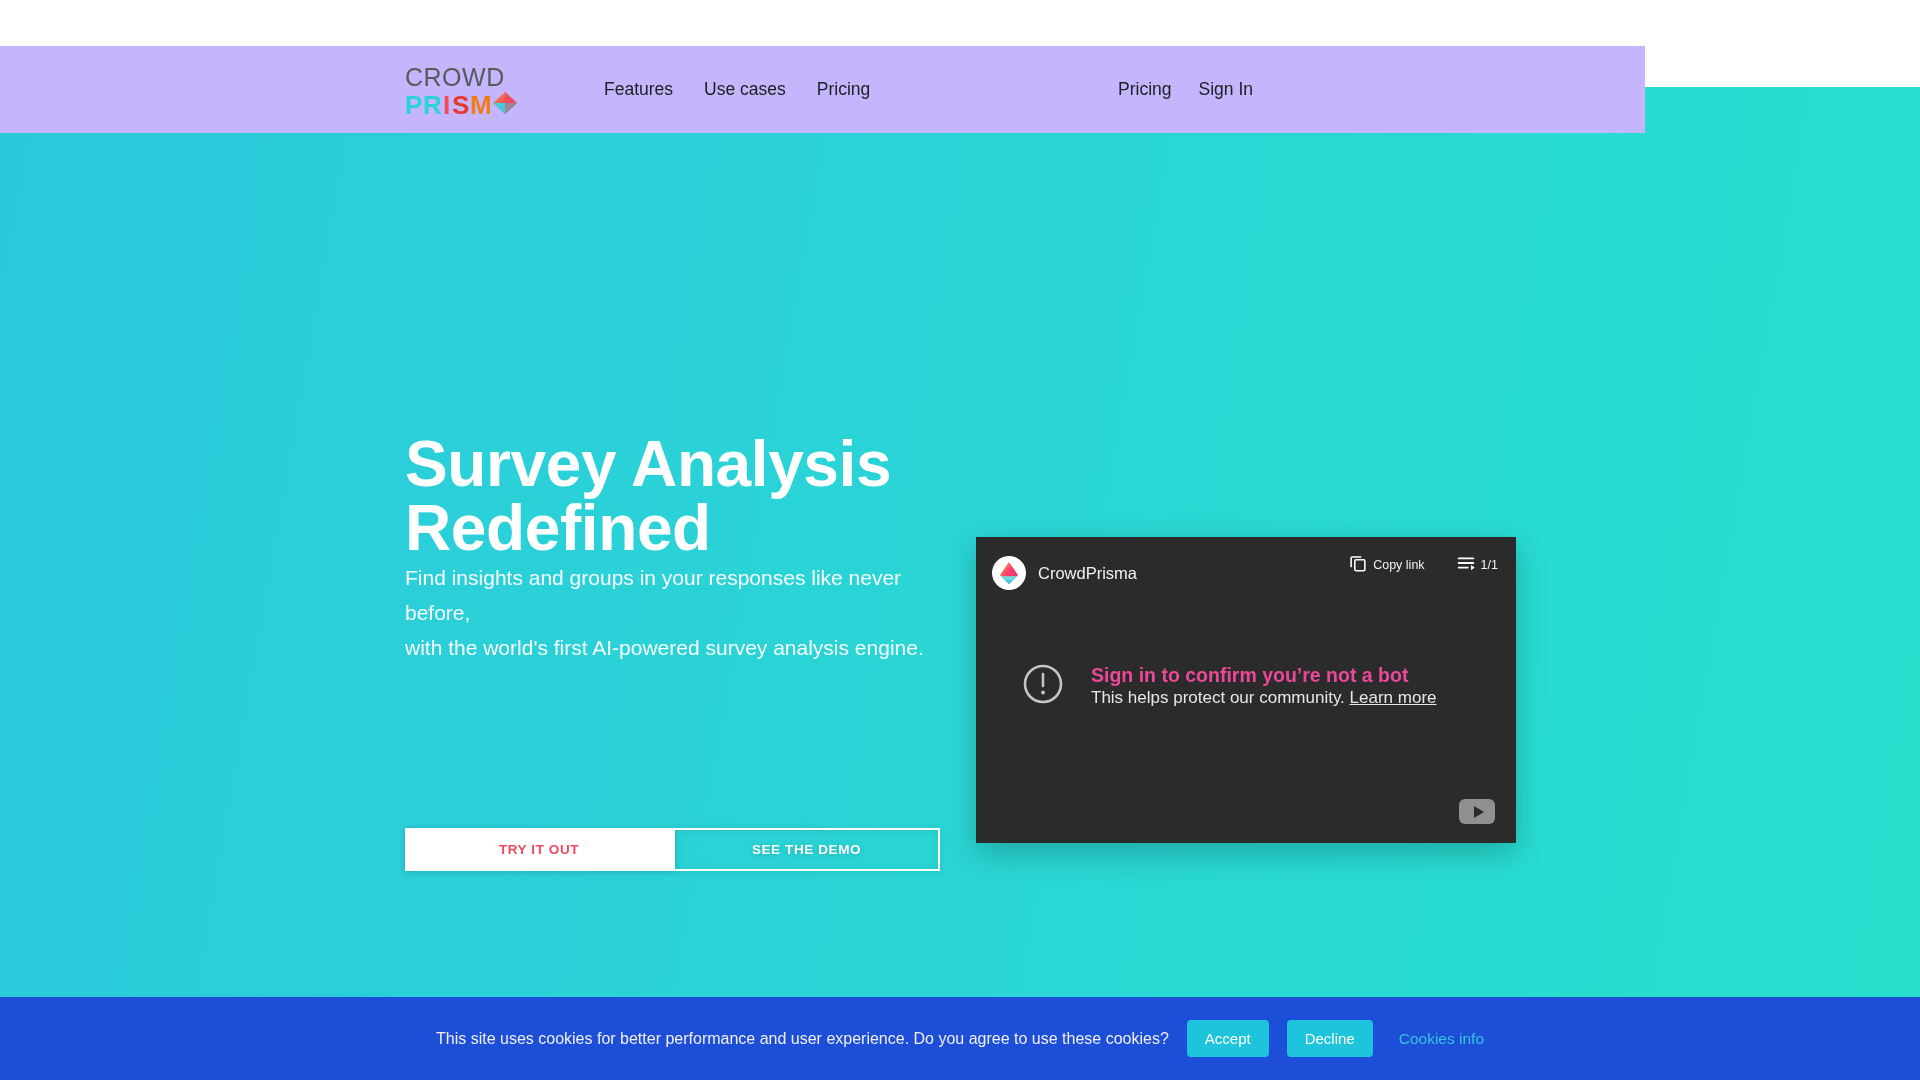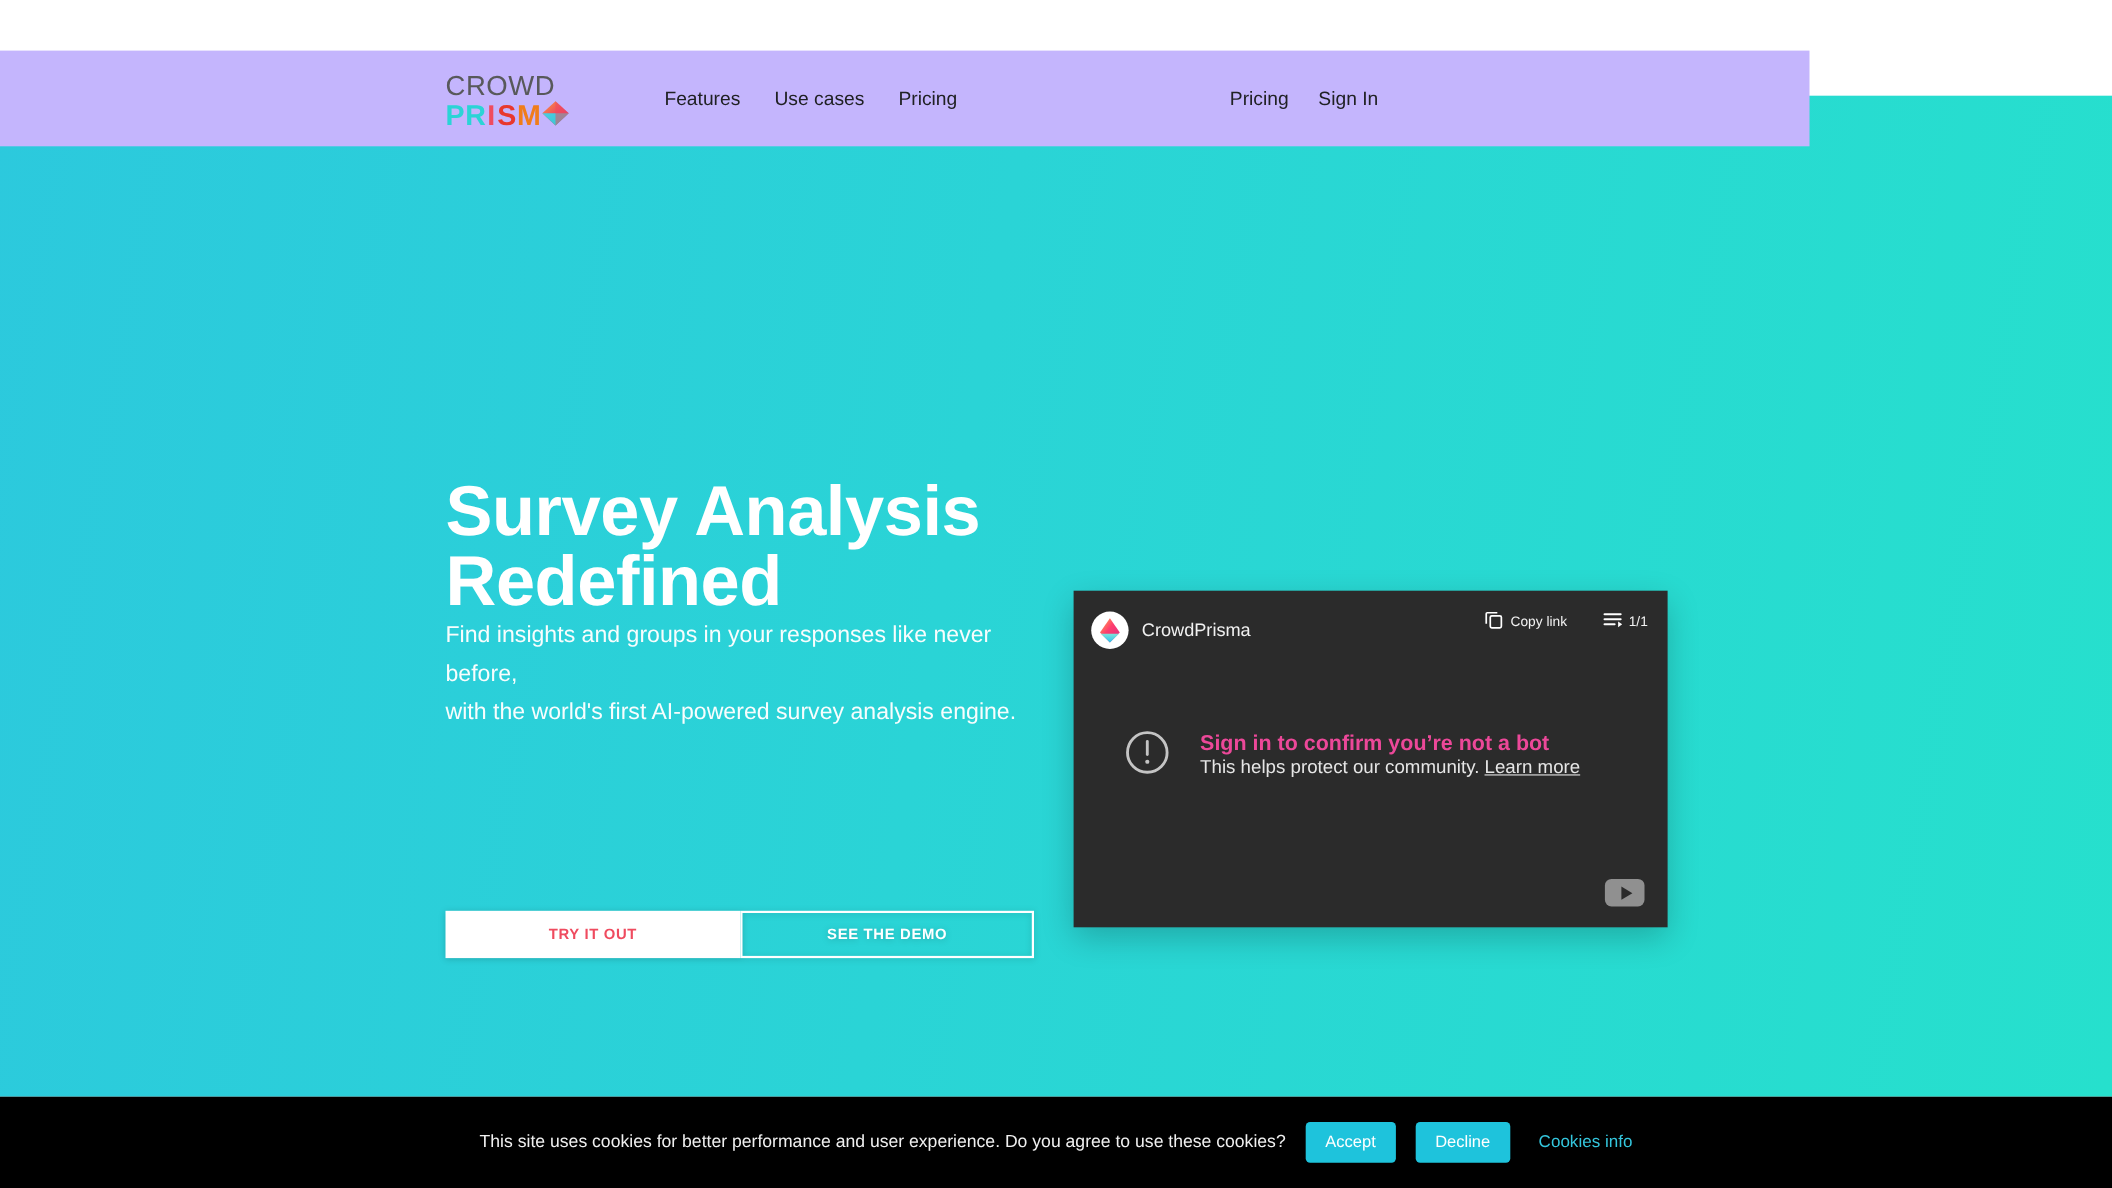--- a/index.html
+++ b/index.html
@@ -275,21 +275,21 @@
     margin-left: 3px;
   }
 
   
   .cookie-banner {
     position: absolute;
     left: 0;
     top: 997px;
     width: 1920px;
     height: 83px;
-    background: #000000;
+    background: #1d4ed8;
     display: flex;
     align-items: center;
     justify-content: center;
     gap: 18px;
     z-index: 30;
   }
 
   .cookie-text {
     color: #f0f0f0;
     font-size: 16px;

